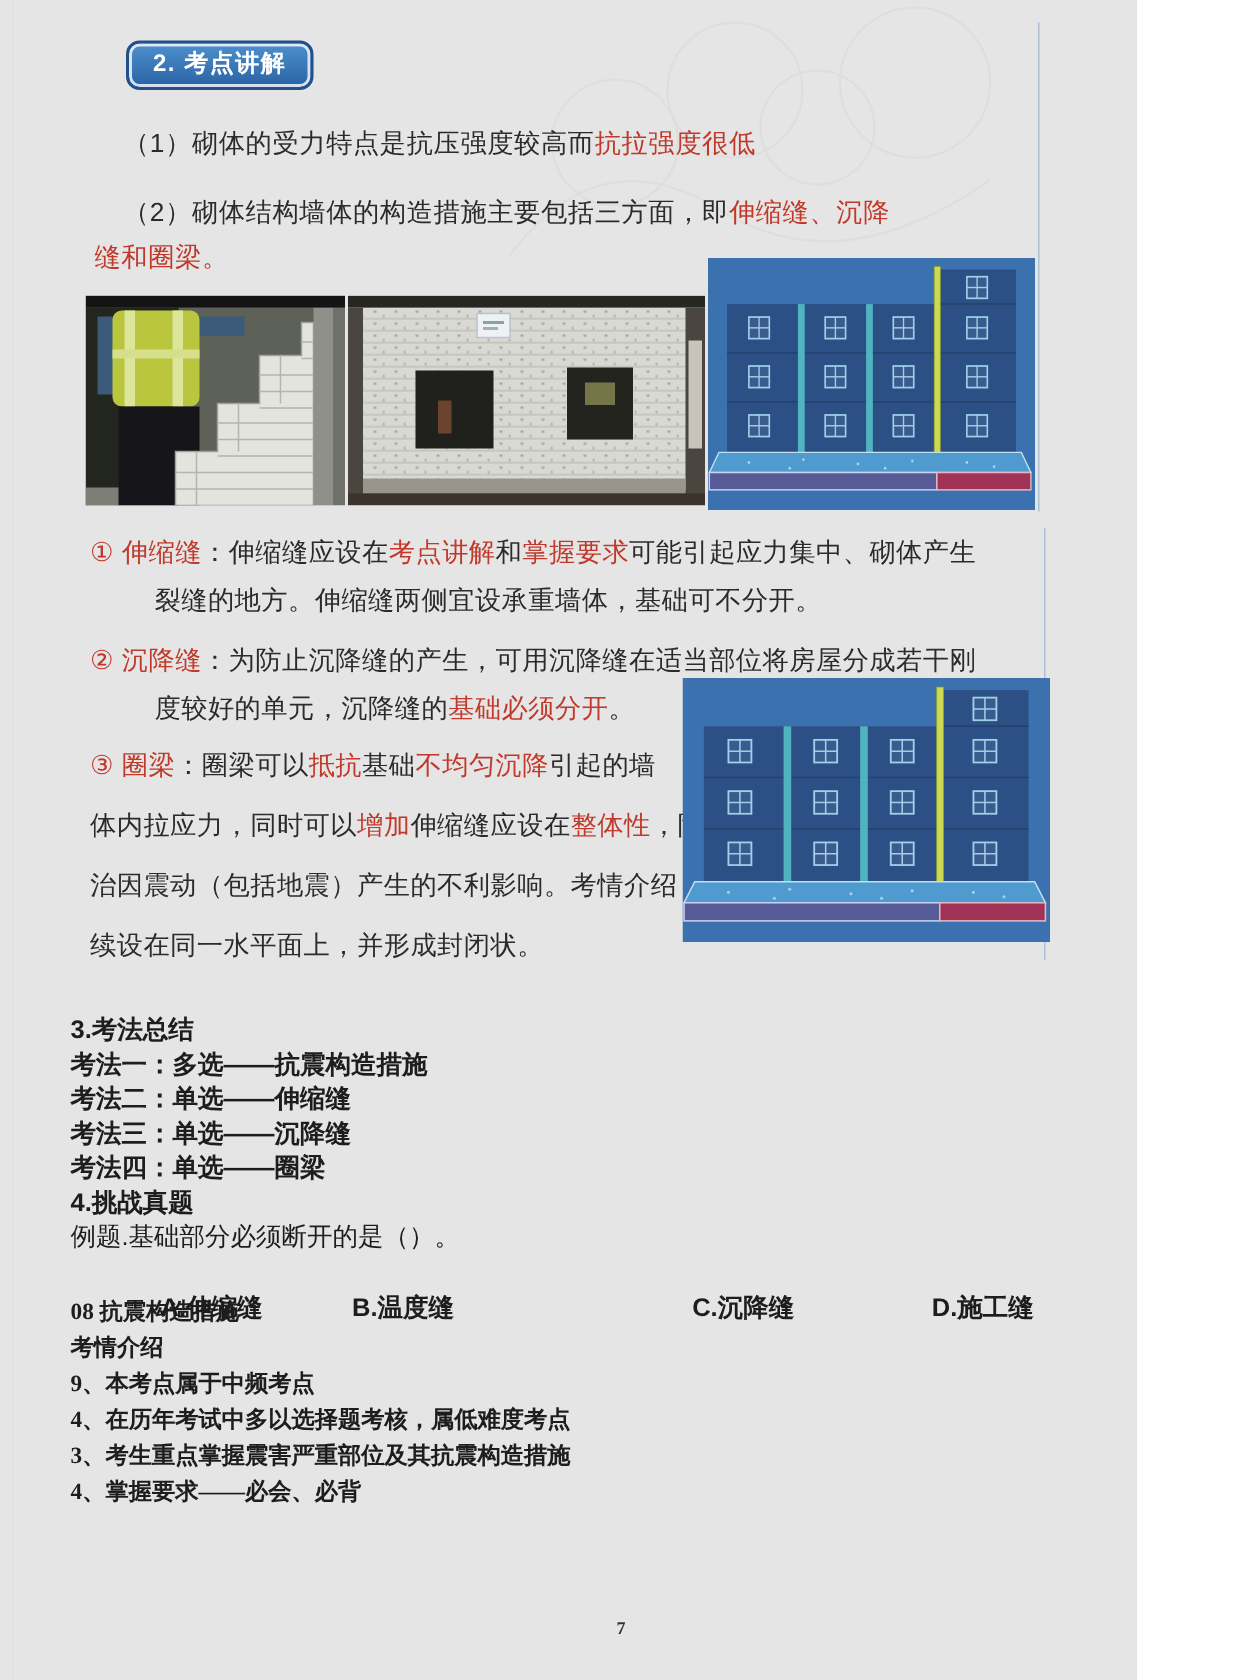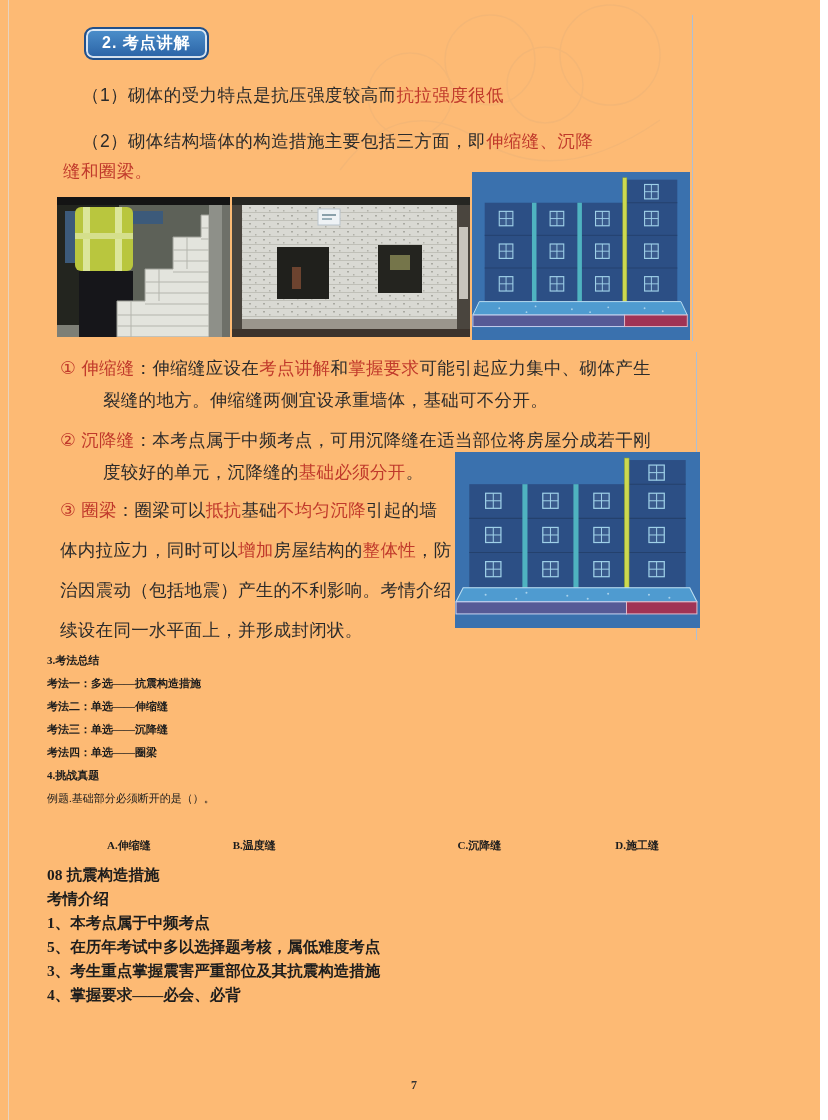--- a/index.html
+++ b/index.html
@@ -1,16 +1,16 @@
 <!DOCTYPE html>
 <html style="--accent-red: #c0392b; --badge-top: #4d90cc; --badge-bottom: #2a62a5; --badge-border: #21508b; --border-line: #aebfd4; --dg-bg: #3a71ae; --dg-wall: #2c4f85; --dg-teal: #4fb3c0; --dg-yellow: #cdd94f; --dg-ground: #4f9bd0; --dg-found-left: #565a96; --dg-found-right: #a03355; --dg-window: #9fd0e8;"><head>
 <meta charset="utf-8">
 <style>
   html,body{margin:0;padding:0;background:#ffffff;}
-  .page{position:relative;width:820px;height:1120px;background:#fdba74;overflow:hidden;
+  .page{position:relative;width:758px;height:1120px;background:#e5e5e5;overflow:hidden;
         font-family:"Liberation Sans","DejaVu Sans",sans-serif;color:#2b2b2b;}
   .red{color:var(--accent-red);}
   .left-edge{position:absolute;left:8px;top:0;width:1px;height:1120px;background:#dedede;opacity:.7;}
   .v-border{position:absolute;width:1px;background:var(--border-line);}
   .v1{left:692px;top:15px;height:326px;}
   .v2{left:696px;top:352px;height:288px;}
   .watermark{position:absolute;left:280px;top:0;opacity:.07;}
 
   
   .badge{position:absolute;left:84px;top:27px;height:22px;padding:3px 16px 4px 16px;
@@ -35,23 +35,23 @@
   
   .bullet{position:absolute;left:60px;font-size:17.5px;letter-spacing:.3px;}
   .bullet .tline{line-height:32px;white-space:nowrap;}
   .b1{top:352px;}
   .b2{top:424px;}
   .b1 .tline + .tline,.b2 .tline + .tline{padding-left:43px;}
   .b3{top:490px;width:420px;}
   .b3 .tline{line-height:40px;}
 
   
-  .notes{position:absolute;left:47px;top:649px;width:750px;
-         font-family:Liberation Serif, serif;
-         font-size:11px;color:#1d1d1d;}
+  .notes{position:absolute;left:47px;top:675px;width:750px;
+         font-family:Liberation Sans, sans-serif;
+         font-size:17px;color:#1d1d1d;}
   .notes .nline{line-height:23px;height:23px;white-space:nowrap;}
   .bold{font-weight:700;}
   .options{padding-left:60px;}
   .opt{display:inline-block;font-weight:700;}
   .optA{width:123px;margin-top:24px;} .optB{width:222px;} .optC{width:155px;}
 
   .notes2{position:absolute;left:47px;top:851px;width:750px;
           font-family:"Liberation Serif","DejaVu Serif",serif;
           font-size:15.5px;color:#1d1d1d;margin-top:12px;}
   .notes2 .nline{line-height:24px;height:24px;white-space:nowrap;font-weight:700;}
@@ -212,26 +212,26 @@
       <rect class="dg-found-l" x="1" y="149" width="167" height="12"></rect>
       <rect class="dg-found-r" x="168" y="149" width="69" height="12"></rect>
     </svg>
   </div>
 
   <div class="bullet b1">
       <div class="tline"><span class="red">①  </span><span class="red">伸缩缝</span><span>：伸缩缝应设在</span><span class="red">考点讲解</span><span>和</span><span class="red">掌握要求</span><span>可能引起应力集中、砌体产生</span></div>
       <div class="tline"><span>裂缝的地方。伸缩缝两侧宜设承重墙体，基础可不分开。</span></div>
     </div>
   <div class="bullet b2">
-      <div class="tline"><span class="red">②  </span><span class="red">沉降缝</span><span>：本考点属于中频考点，可用沉降缝在适当部位将房屋分成若干刚</span></div>
+      <div class="tline"><span class="red">②  </span><span class="red">沉降缝</span><span>：为防止沉降缝的产生，可用沉降缝在适当部位将房屋分成若干刚</span></div>
       <div class="tline"><span>度较好的单元，沉降缝的</span><span class="red">基础必须分开</span><span>。</span></div>
     </div>
   <div class="bullet b3">
       <div class="tline"><span class="red">③  </span><span class="red">圈梁</span><span>：圈梁可以</span><span class="red">抵抗</span><span>基础</span><span class="red">不均匀沉降</span><span>引起的墙</span></div>
-      <div class="tline"><span>体内拉应力，同时可以</span><span class="red">增加</span><span>房屋结构的</span><span class="red">整体性</span><span>，防</span></div>
+      <div class="tline"><span>体内拉应力，同时可以</span><span class="red">增加</span><span>伸缩缝应设在</span><span class="red">整体性</span><span>，防</span></div>
       <div class="tline"><span>治因震动（包括地震）产生的不利影响。考情介绍</span></div>
       <div class="tline"><span>续设在同一水平面上，并形成封闭状。</span></div>
     </div>
 
   <div class="diagram2">
     <svg width="245" height="176" viewBox="0 0 240 175" preserveAspectRatio="none">
       <rect class="dg-bg" x="0" y="0" width="240" height="175"></rect>
       <rect class="dg-wall" x="14" y="32" width="156" height="103"></rect>
       <rect class="dg-wall" x="170" y="8" width="56" height="127"></rect>
       <line class="dg-floorline" x1="14" y1="66" x2="226" y2="66"></line>
@@ -281,20 +281,20 @@
       <span class="opt optA">A.伸缩缝</span>
       <span class="opt optB">B.温度缝</span>
       <span class="opt optC">C.沉降缝</span>
       <span class="opt">D.施工缝</span>
     </div>
   </div>
 
   <div class="notes2">
     <div class="nline">08 抗震构造措施</div>
     <div class="nline">考情介绍</div>
-    <div class="nline">1、本考点属于中频考点</div>
-    <div class="nline">5、在历年考试中多以选择题考核，属低难度考点</div>
+    <div class="nline">9、本考点属于中频考点</div>
+    <div class="nline">4、在历年考试中多以选择题考核，属低难度考点</div>
     <div class="nline">3、考生重点掌握震害严重部位及其抗震构造措施</div>
     <div class="nline">4、掌握要求——必会、必背</div>
   </div>
 
   <div class="pagenum">7</div>
 </div>
 
 </body></html>

